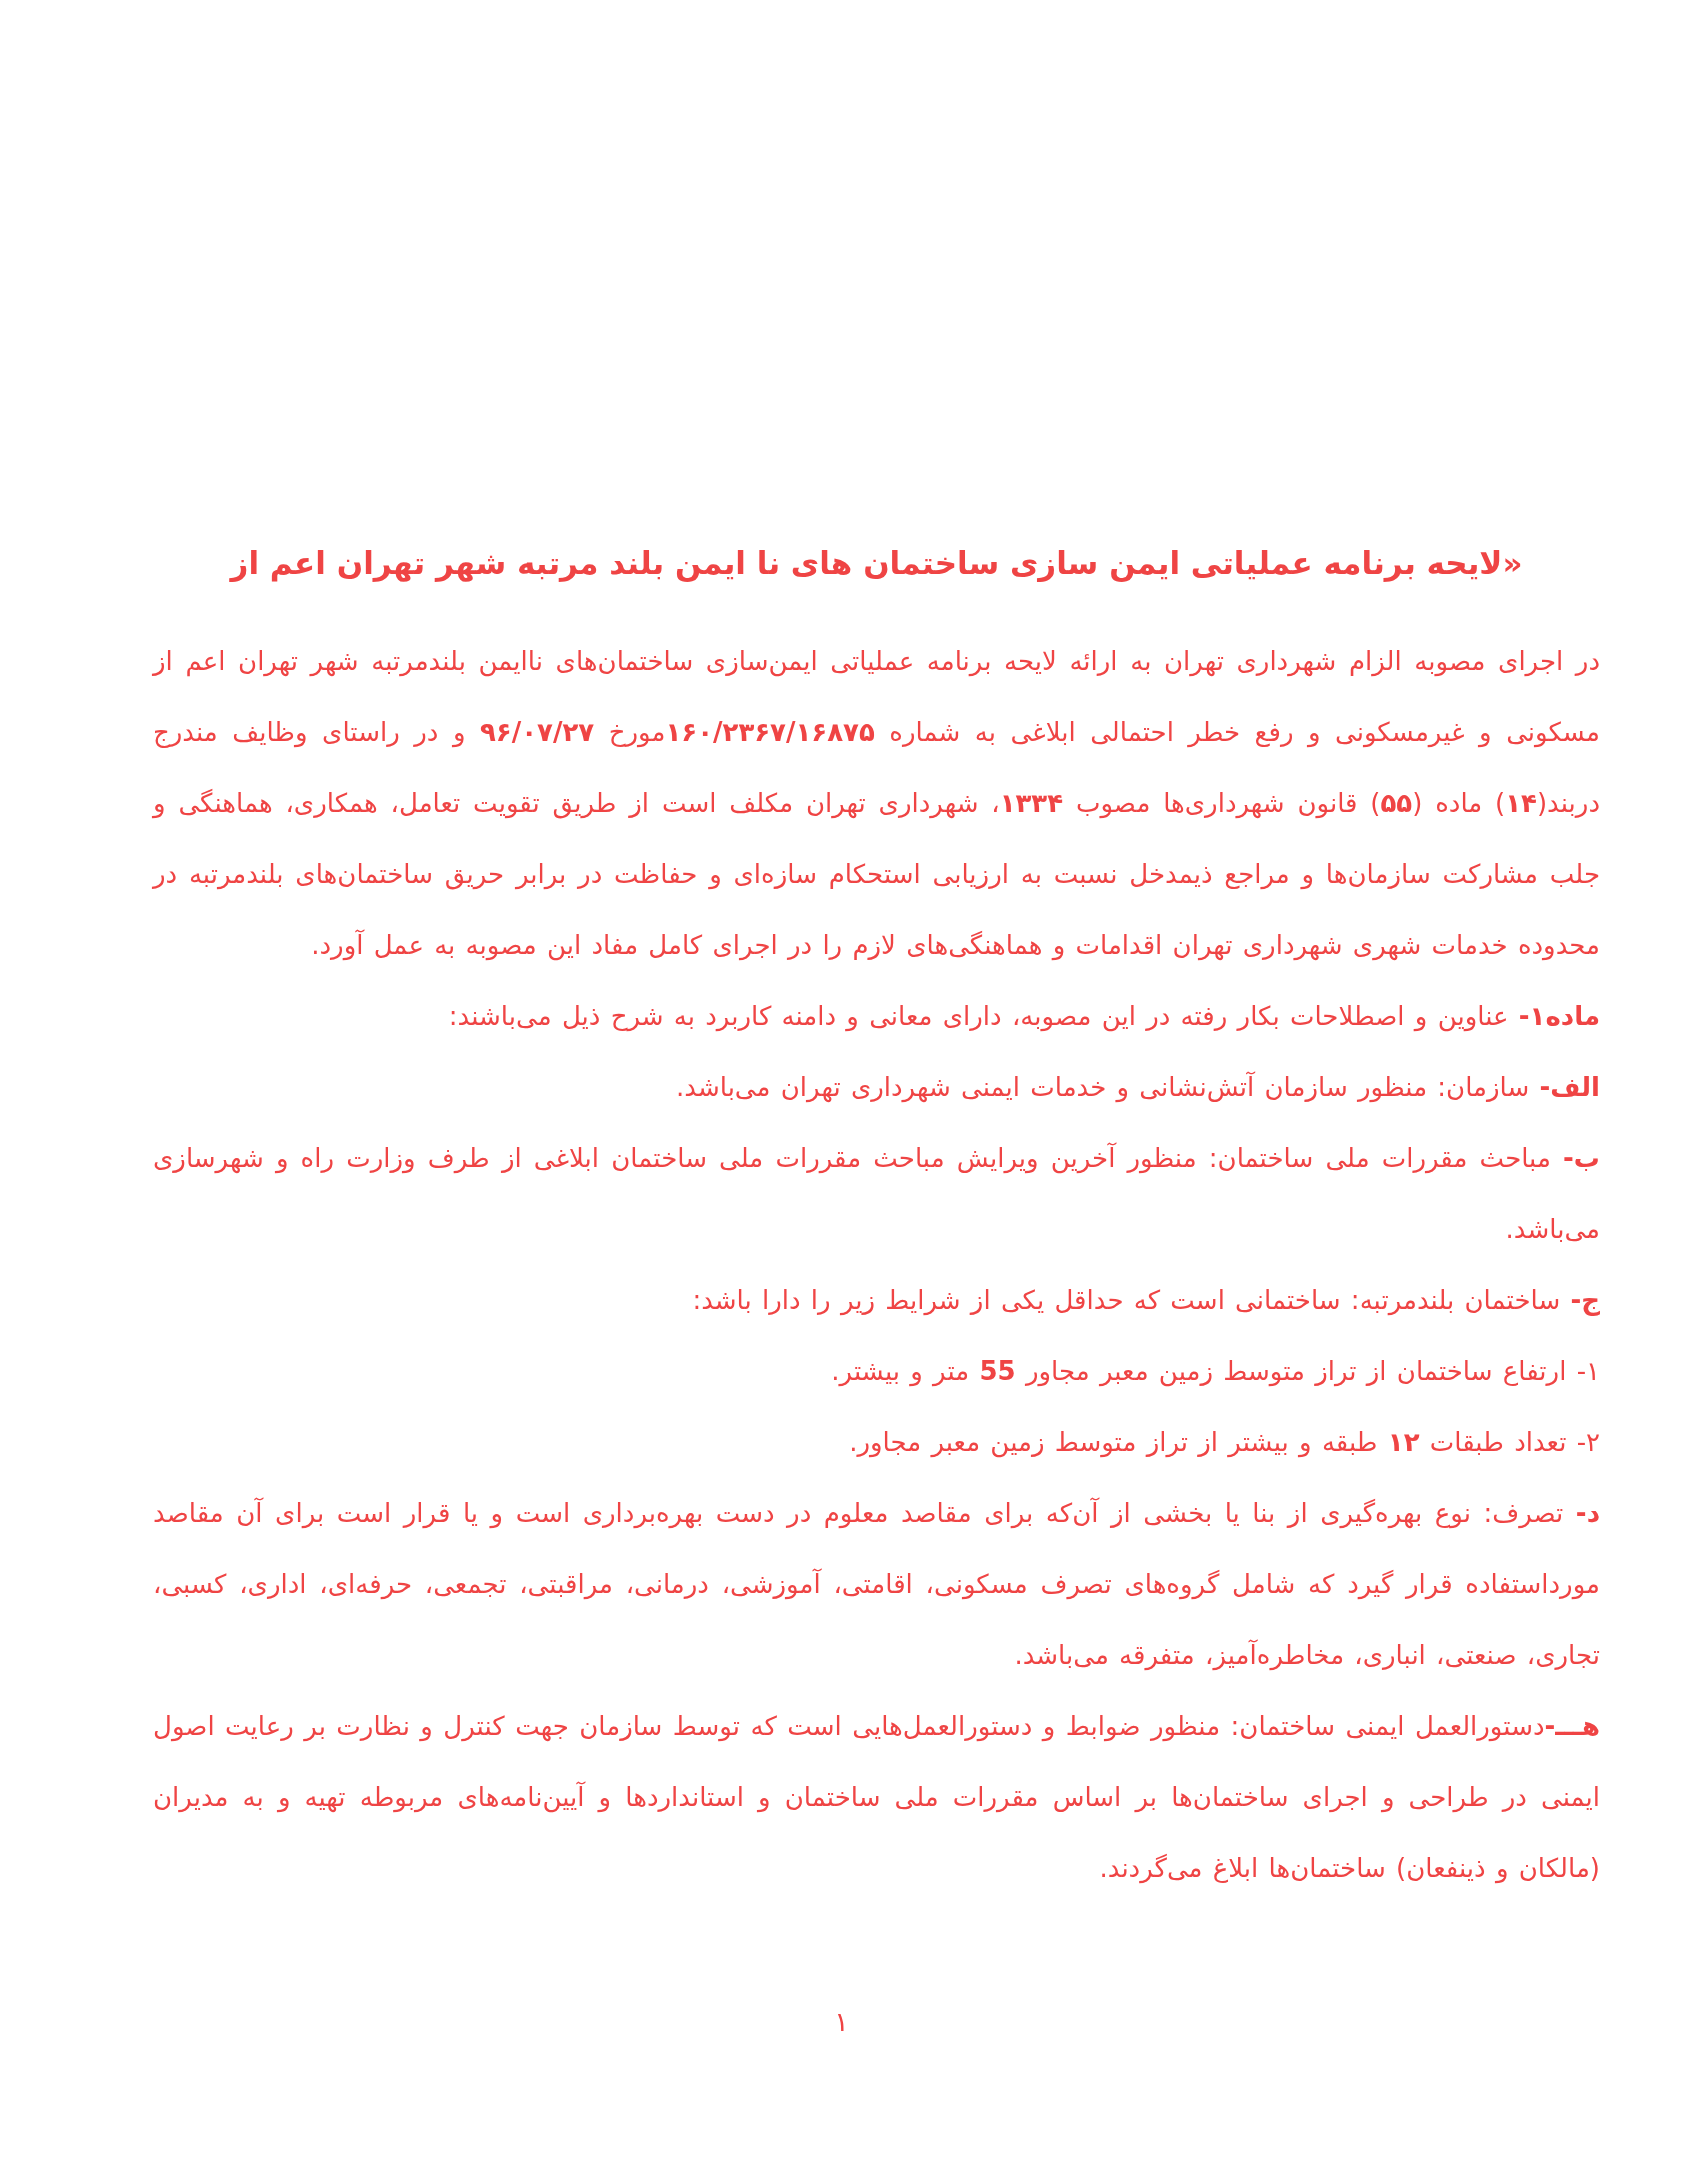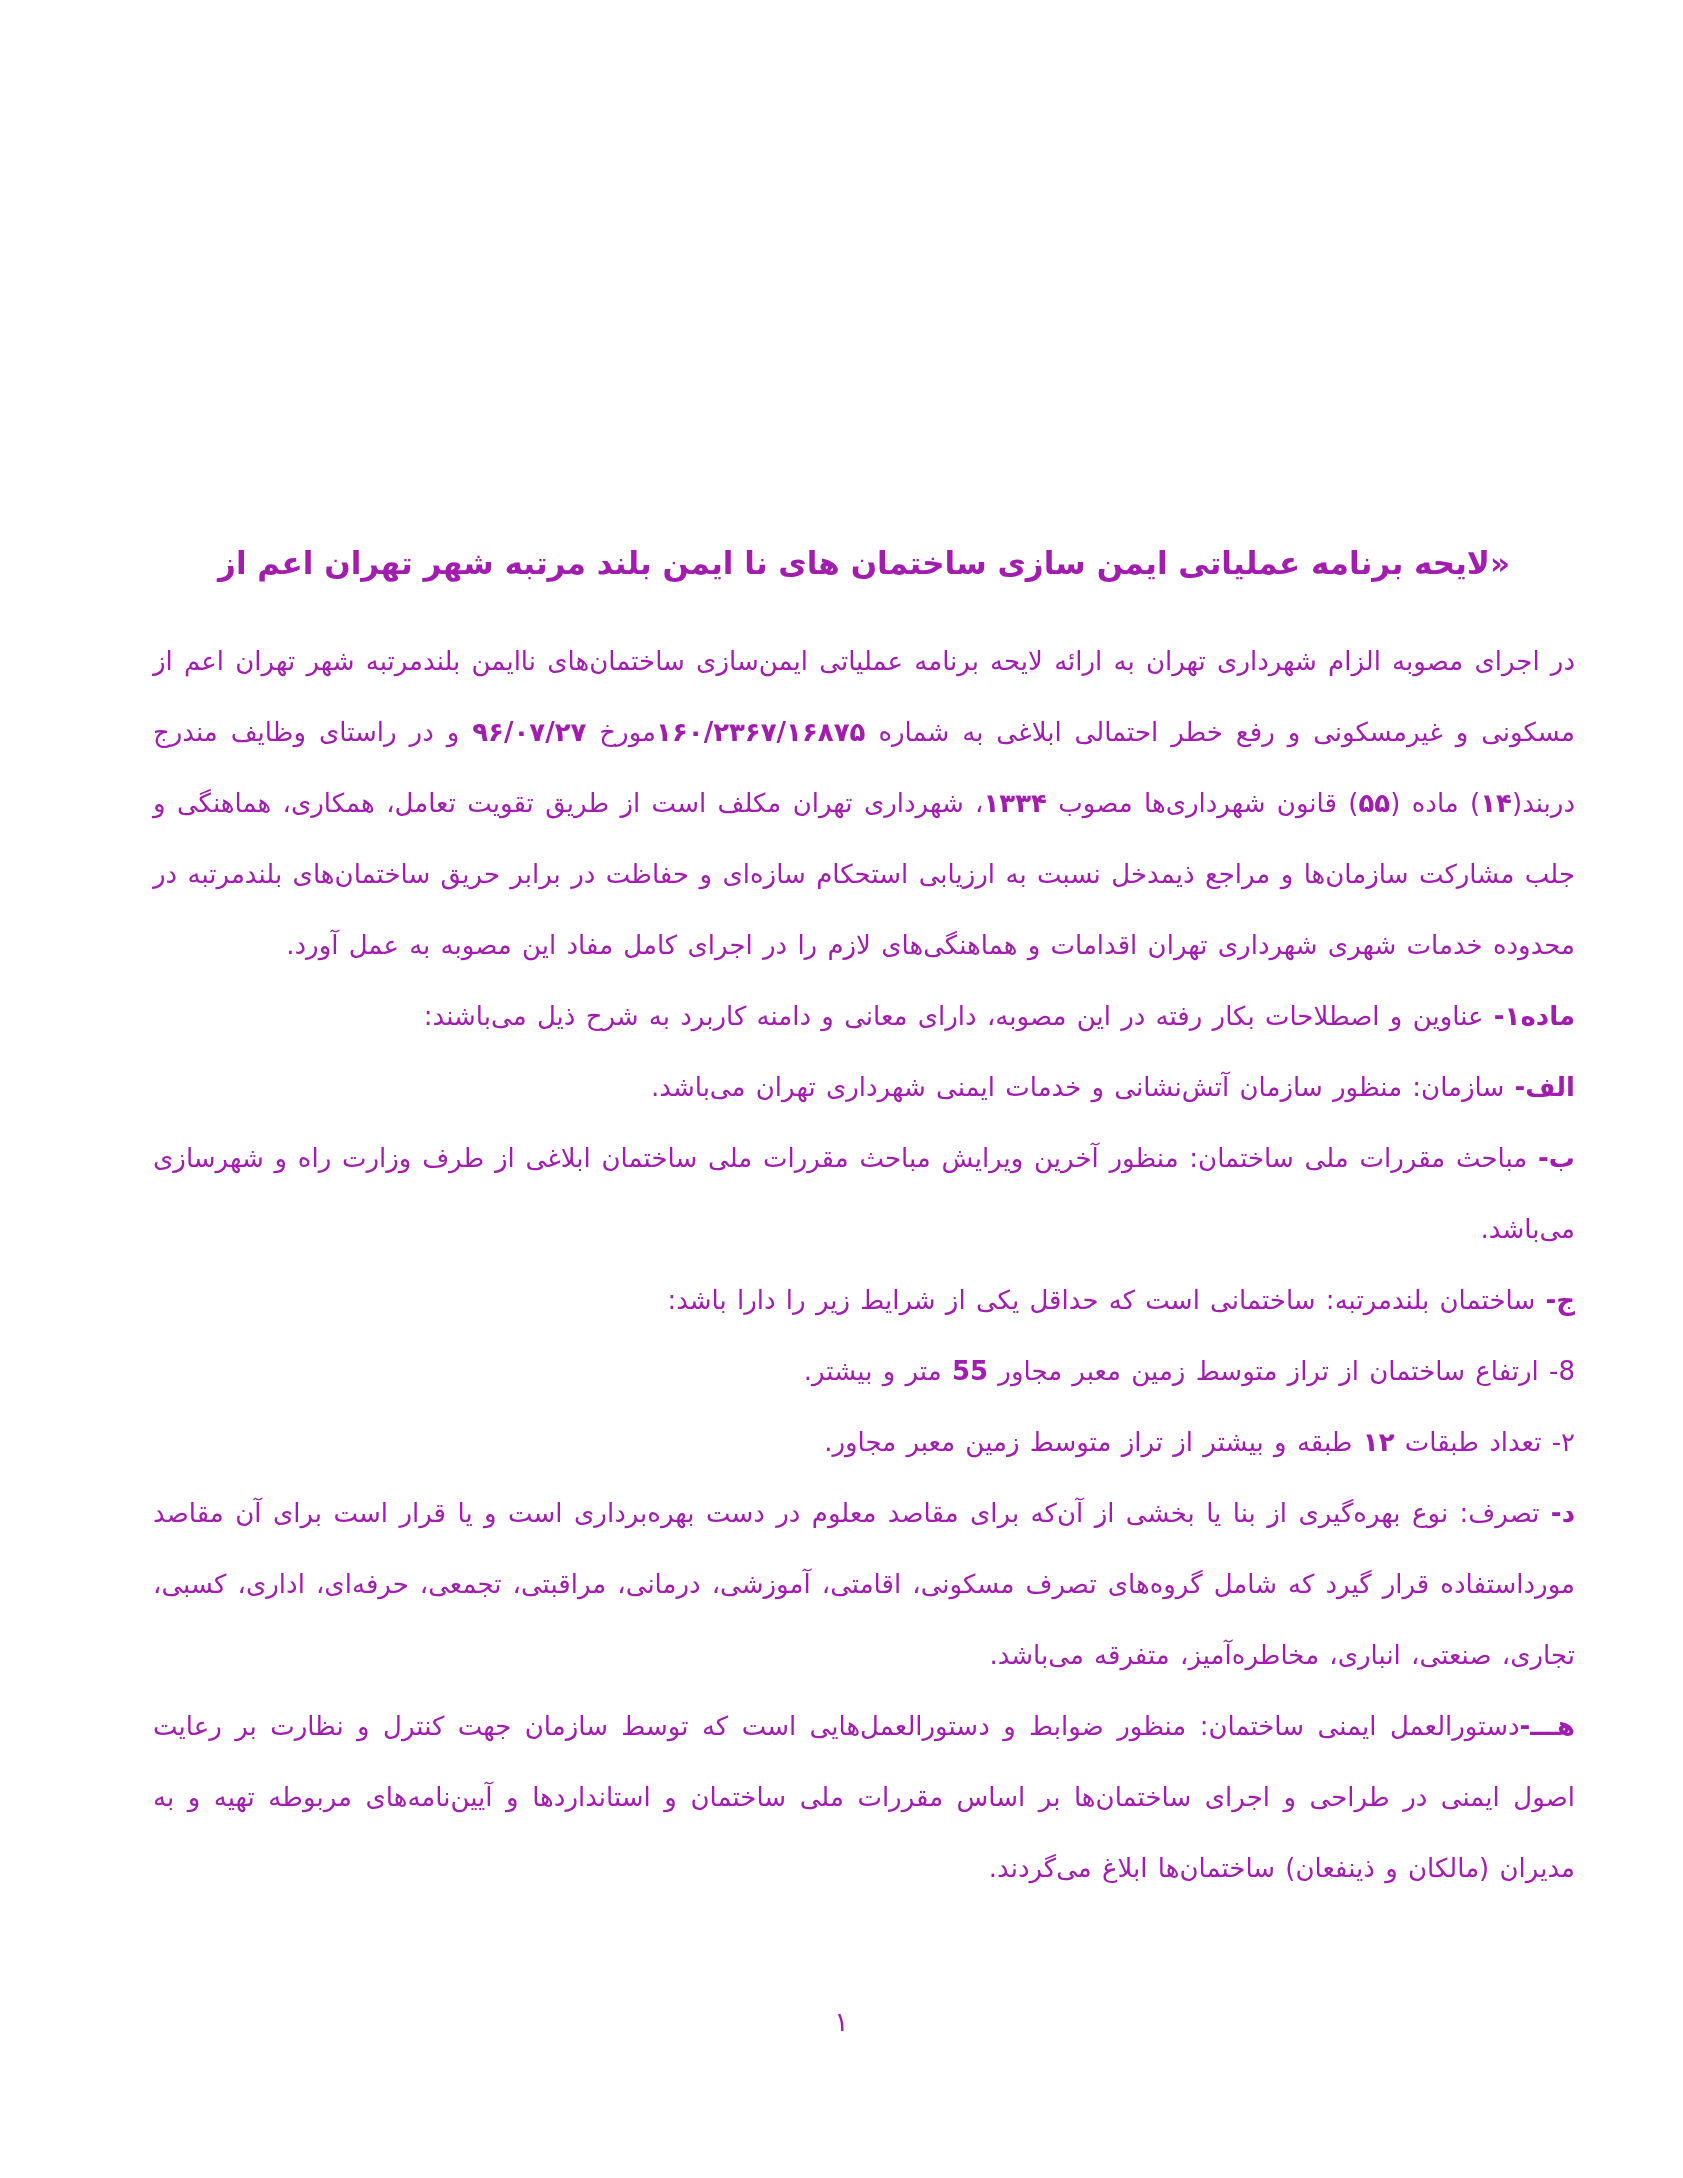--- a/index.html
+++ b/index.html
@@ -2,25 +2,25 @@
 <html lang="fa" dir="rtl"><head>
 <meta charset="utf-8">
 <style>
   html, body { margin: 0; padding: 0; background: #e8e8e8; }
   .page {
     position: relative;
     width: 1683px;
     height: 2178px;
     margin: 0 auto;
     background: #ffffff;
-    color: #a21caf;
+    color: #ef4444;
     font-family: "DejaVu Sans", sans-serif;
     direction: rtl;
     box-sizing: border-box;
-    padding: 527px 108px 0 153px;
+    padding: 527px 83px 0 153px;
     overflow: hidden;
   }
   .doc-title {
     margin: 0 0 26px 0;
     text-align: center;
     font-size: 31px;
     font-weight: bold;
     line-height: 73px;
   }
   .title-line { display: block; }
@@ -52,21 +52,21 @@
   <h1 class="doc-title">
     <span class="title-line">«لایحه برنامه عملیاتی ایمن سازی ساختمان های نا ایمن بلند مرتبه شهر تهران اعم از</span>
   </h1>
 
   <div class="doc-body">
     <p class="para"><span>در اجرای مصوبه الزام شهرداری تهران به ارائه لایحه برنامه عملیاتی ایمن‌سازی ساختمان‌های ناایمن بلندمرتبه شهر تهران اعم از مسکونی و غیرمسکونی  و رفع خطر احتمالی ابلاغی به شماره </span><span class="b">۱۶۰/۲۳۶۷/۱۶۸۷۵</span><span>مورخ </span><span class="b">۹۶/۰۷/۲۷</span><span> و در راستای وظایف مندرج دربند(</span><span class="b">۱۴</span><span>) ماده (</span><span class="b">۵۵</span><span>)  قانون شهرداری‌ها مصوب </span><span class="b">۱۳۳۴</span><span>، شهرداری تهران مکلف است از طریق تقویت تعامل، همکاری، هماهنگی و جلب مشارکت سازمان‌ها و مراجع ذیمدخل نسبت به ارزیابی استحکام سازه‌ای و حفاظت در برابر حریق ساختمان‌های بلندمرتبه در محدوده خدمات شهری شهرداری تهران اقدامات و هماهنگی‌های لازم را در اجرای کامل مفاد این مصوبه به عمل آورد.</span></p>
     <p class="para"><span class="b">ماده۱-</span><span> عناوین و اصطلاحات بکار رفته در این مصوبه، دارای معانی و دامنه کاربرد به شرح ذیل می‌باشند:</span></p>
     <p class="para"><span class="b">الف-</span><span> سازمان: منظور سازمان آتش‌نشانی و خدمات ایمنی شهرداری تهران می‌باشد.</span></p>
     <p class="para"><span class="b">ب-</span><span> مباحث مقررات ملی ساختمان: منظور آخرین ویرایش مباحث مقررات ملی ساختمان ابلاغی از طرف وزارت راه و  شهرسازی می‌باشد.</span></p>
     <p class="para"><span class="b">ج-</span><span> ساختمان بلندمرتبه: ساختمانی است که حداقل یکی از شرایط زیر را دارا باشد:</span></p>
-    <p class="para"><span>8- ارتفاع ساختمان از تراز متوسط زمین معبر مجاور </span><span class="b">55</span><span> متر و بیشتر.</span></p>
+    <p class="para"><span>۱- ارتفاع ساختمان از تراز متوسط زمین معبر مجاور </span><span class="b">55</span><span> متر و بیشتر.</span></p>
     <p class="para"><span>۲-  تعداد طبقات </span><span class="b">۱۲</span><span> طبقه و بیشتر از تراز متوسط زمین معبر مجاور.</span></p>
     <p class="para"><span class="b">د-</span><span> تصرف: نوع بهره‌گیری از بنا یا بخشی از آن‌که برای مقاصد معلوم در دست بهره‌برداری است و یا قرار است برای آن مقاصد مورداستفاده قرار گیرد که شامل گروه‌های تصرف مسکونی، اقامتی، آموزشی، درمانی، مراقبتی، تجمعی، حرفه‌ای، اداری، کسبی، تجاری، صنعتی، انباری، مخاطره‌آمیز، متفرقه می‌باشد.</span></p>
     <p class="para"><span class="b">هـــ-</span><span>دستورالعمل ایمنی ساختمان: منظور ضوابط و دستورالعمل‌هایی است که توسط سازمان جهت کنترل و نظارت بر رعایت اصول ایمنی در طراحی و اجرای ساختمان‌ها بر اساس مقررات ملی ساختمان و استانداردها و آیین‌نامه‌های مربوطه تهیه و به مدیران (مالکان و ذینفعان) ساختمان‌ها ابلاغ می‌گردند.</span></p>
   </div>
 
   <div class="page-number">۱</div>
 
 </div>
 
 

